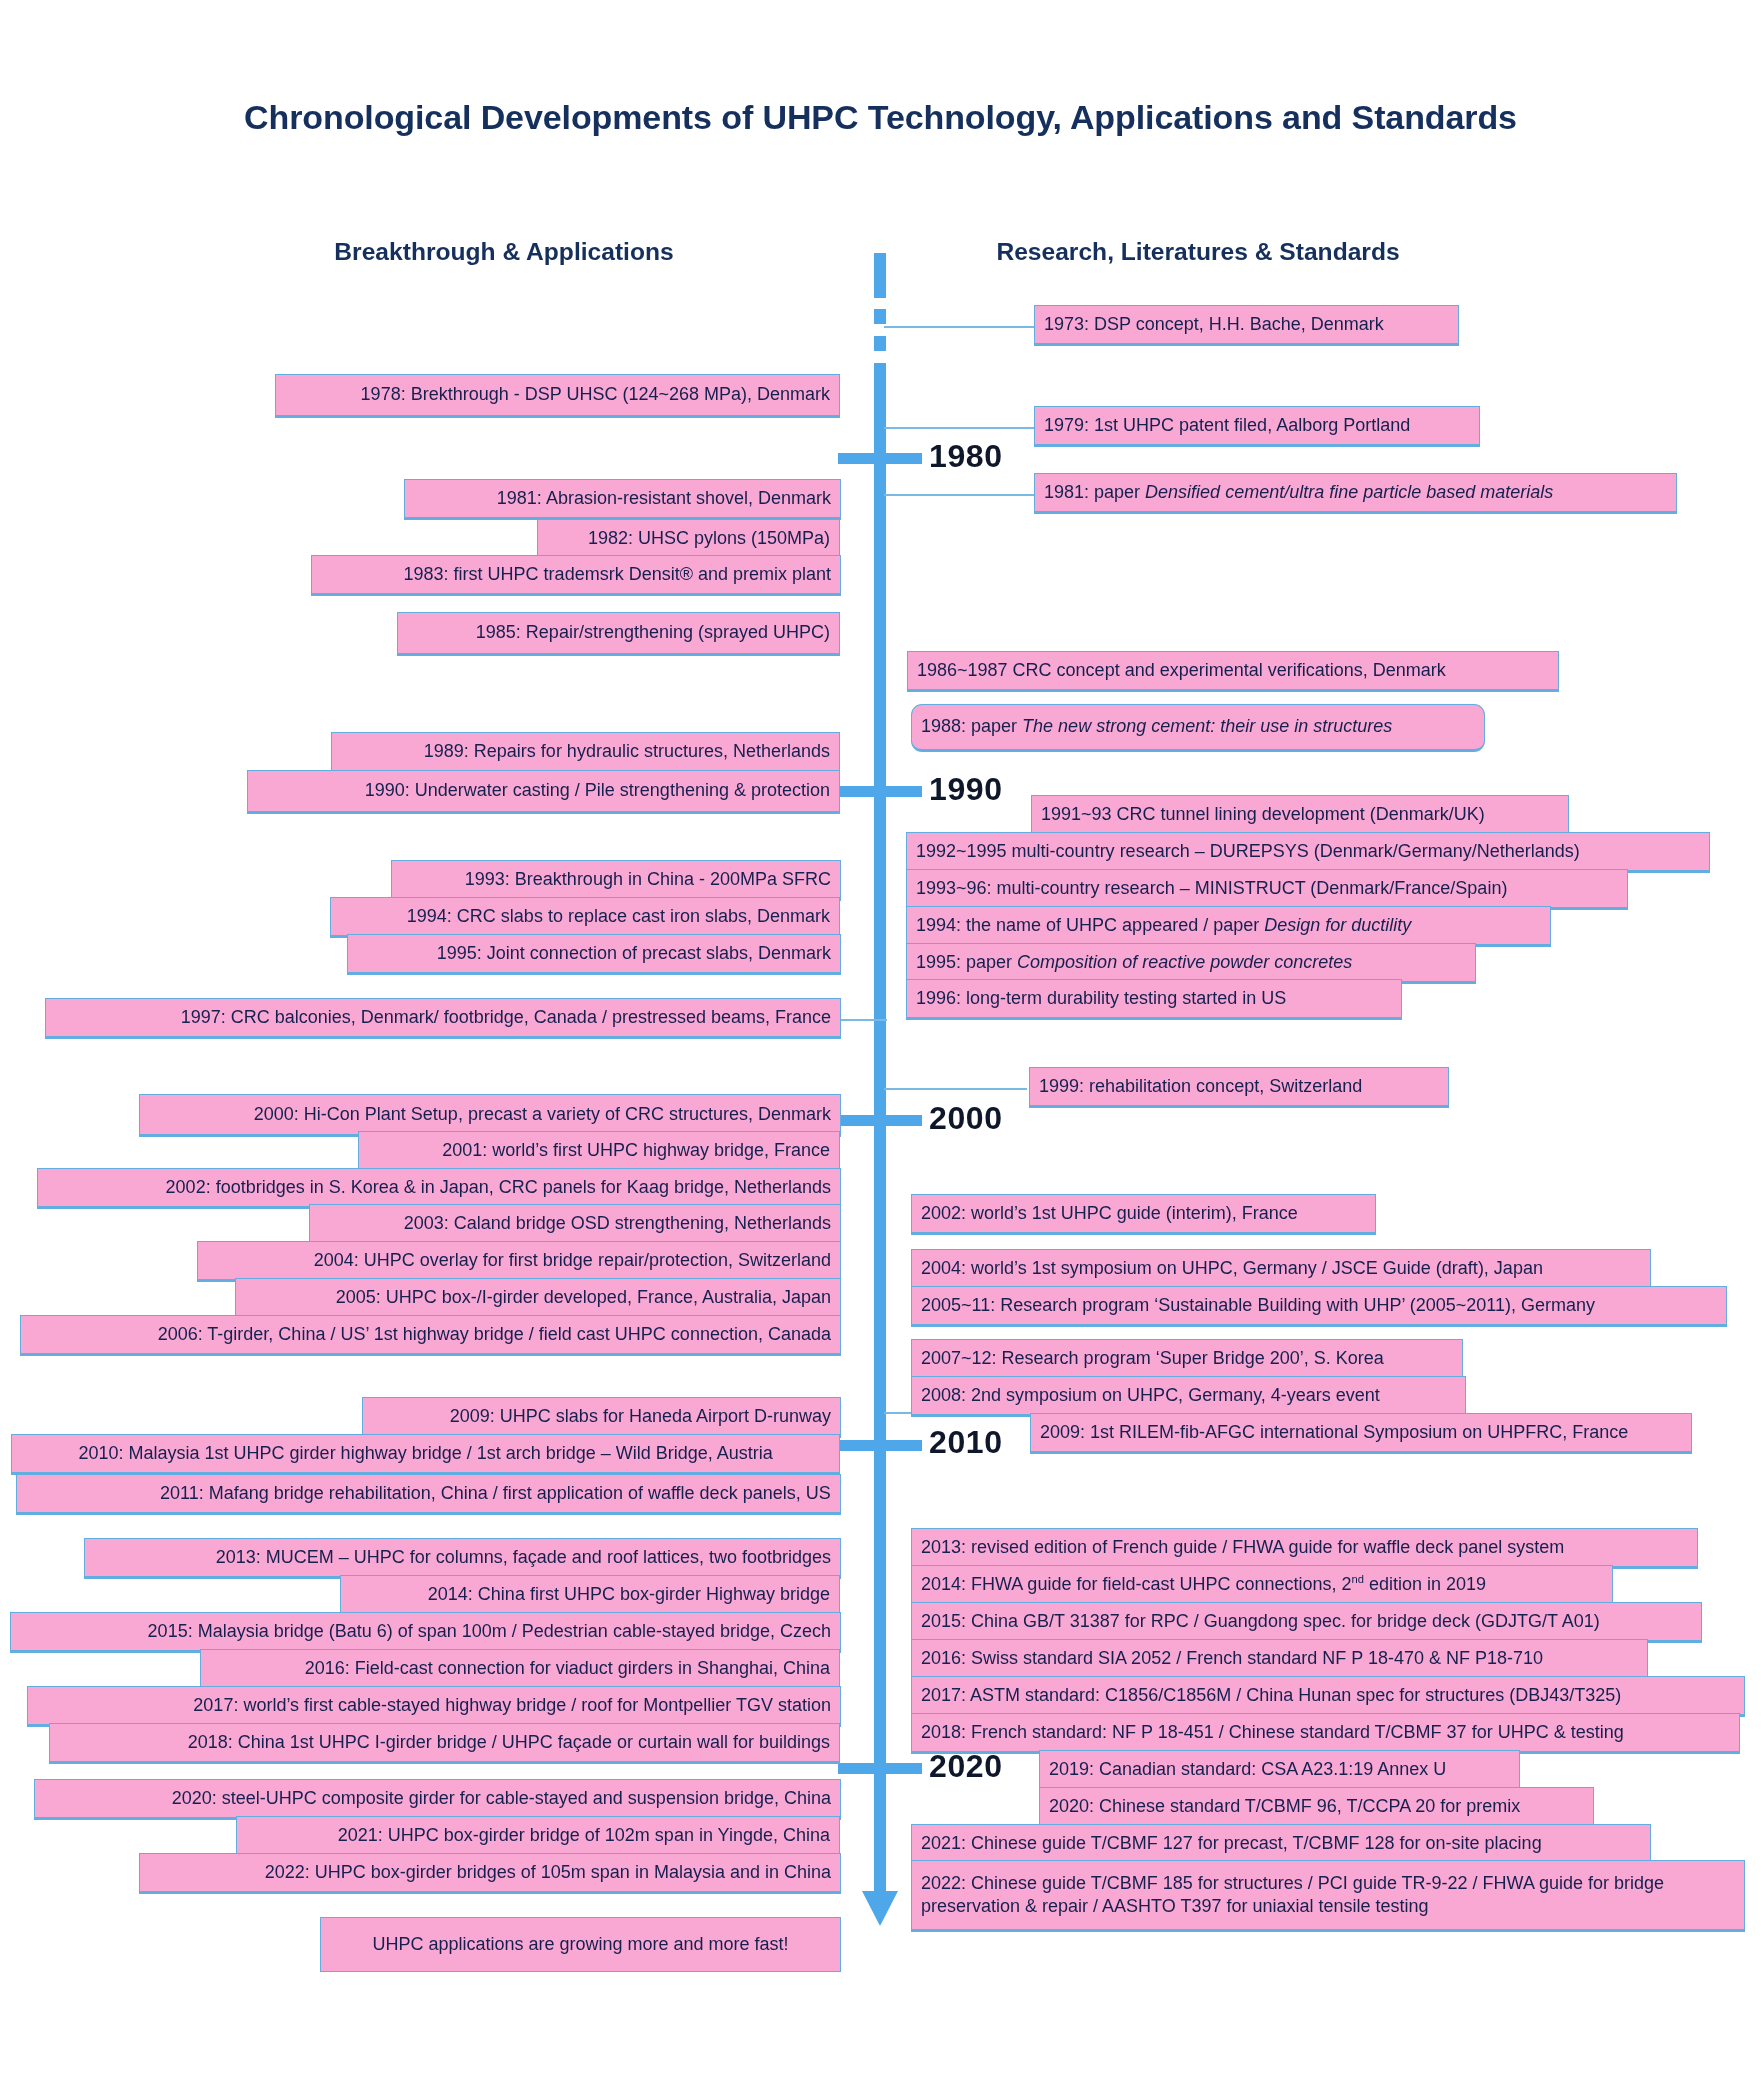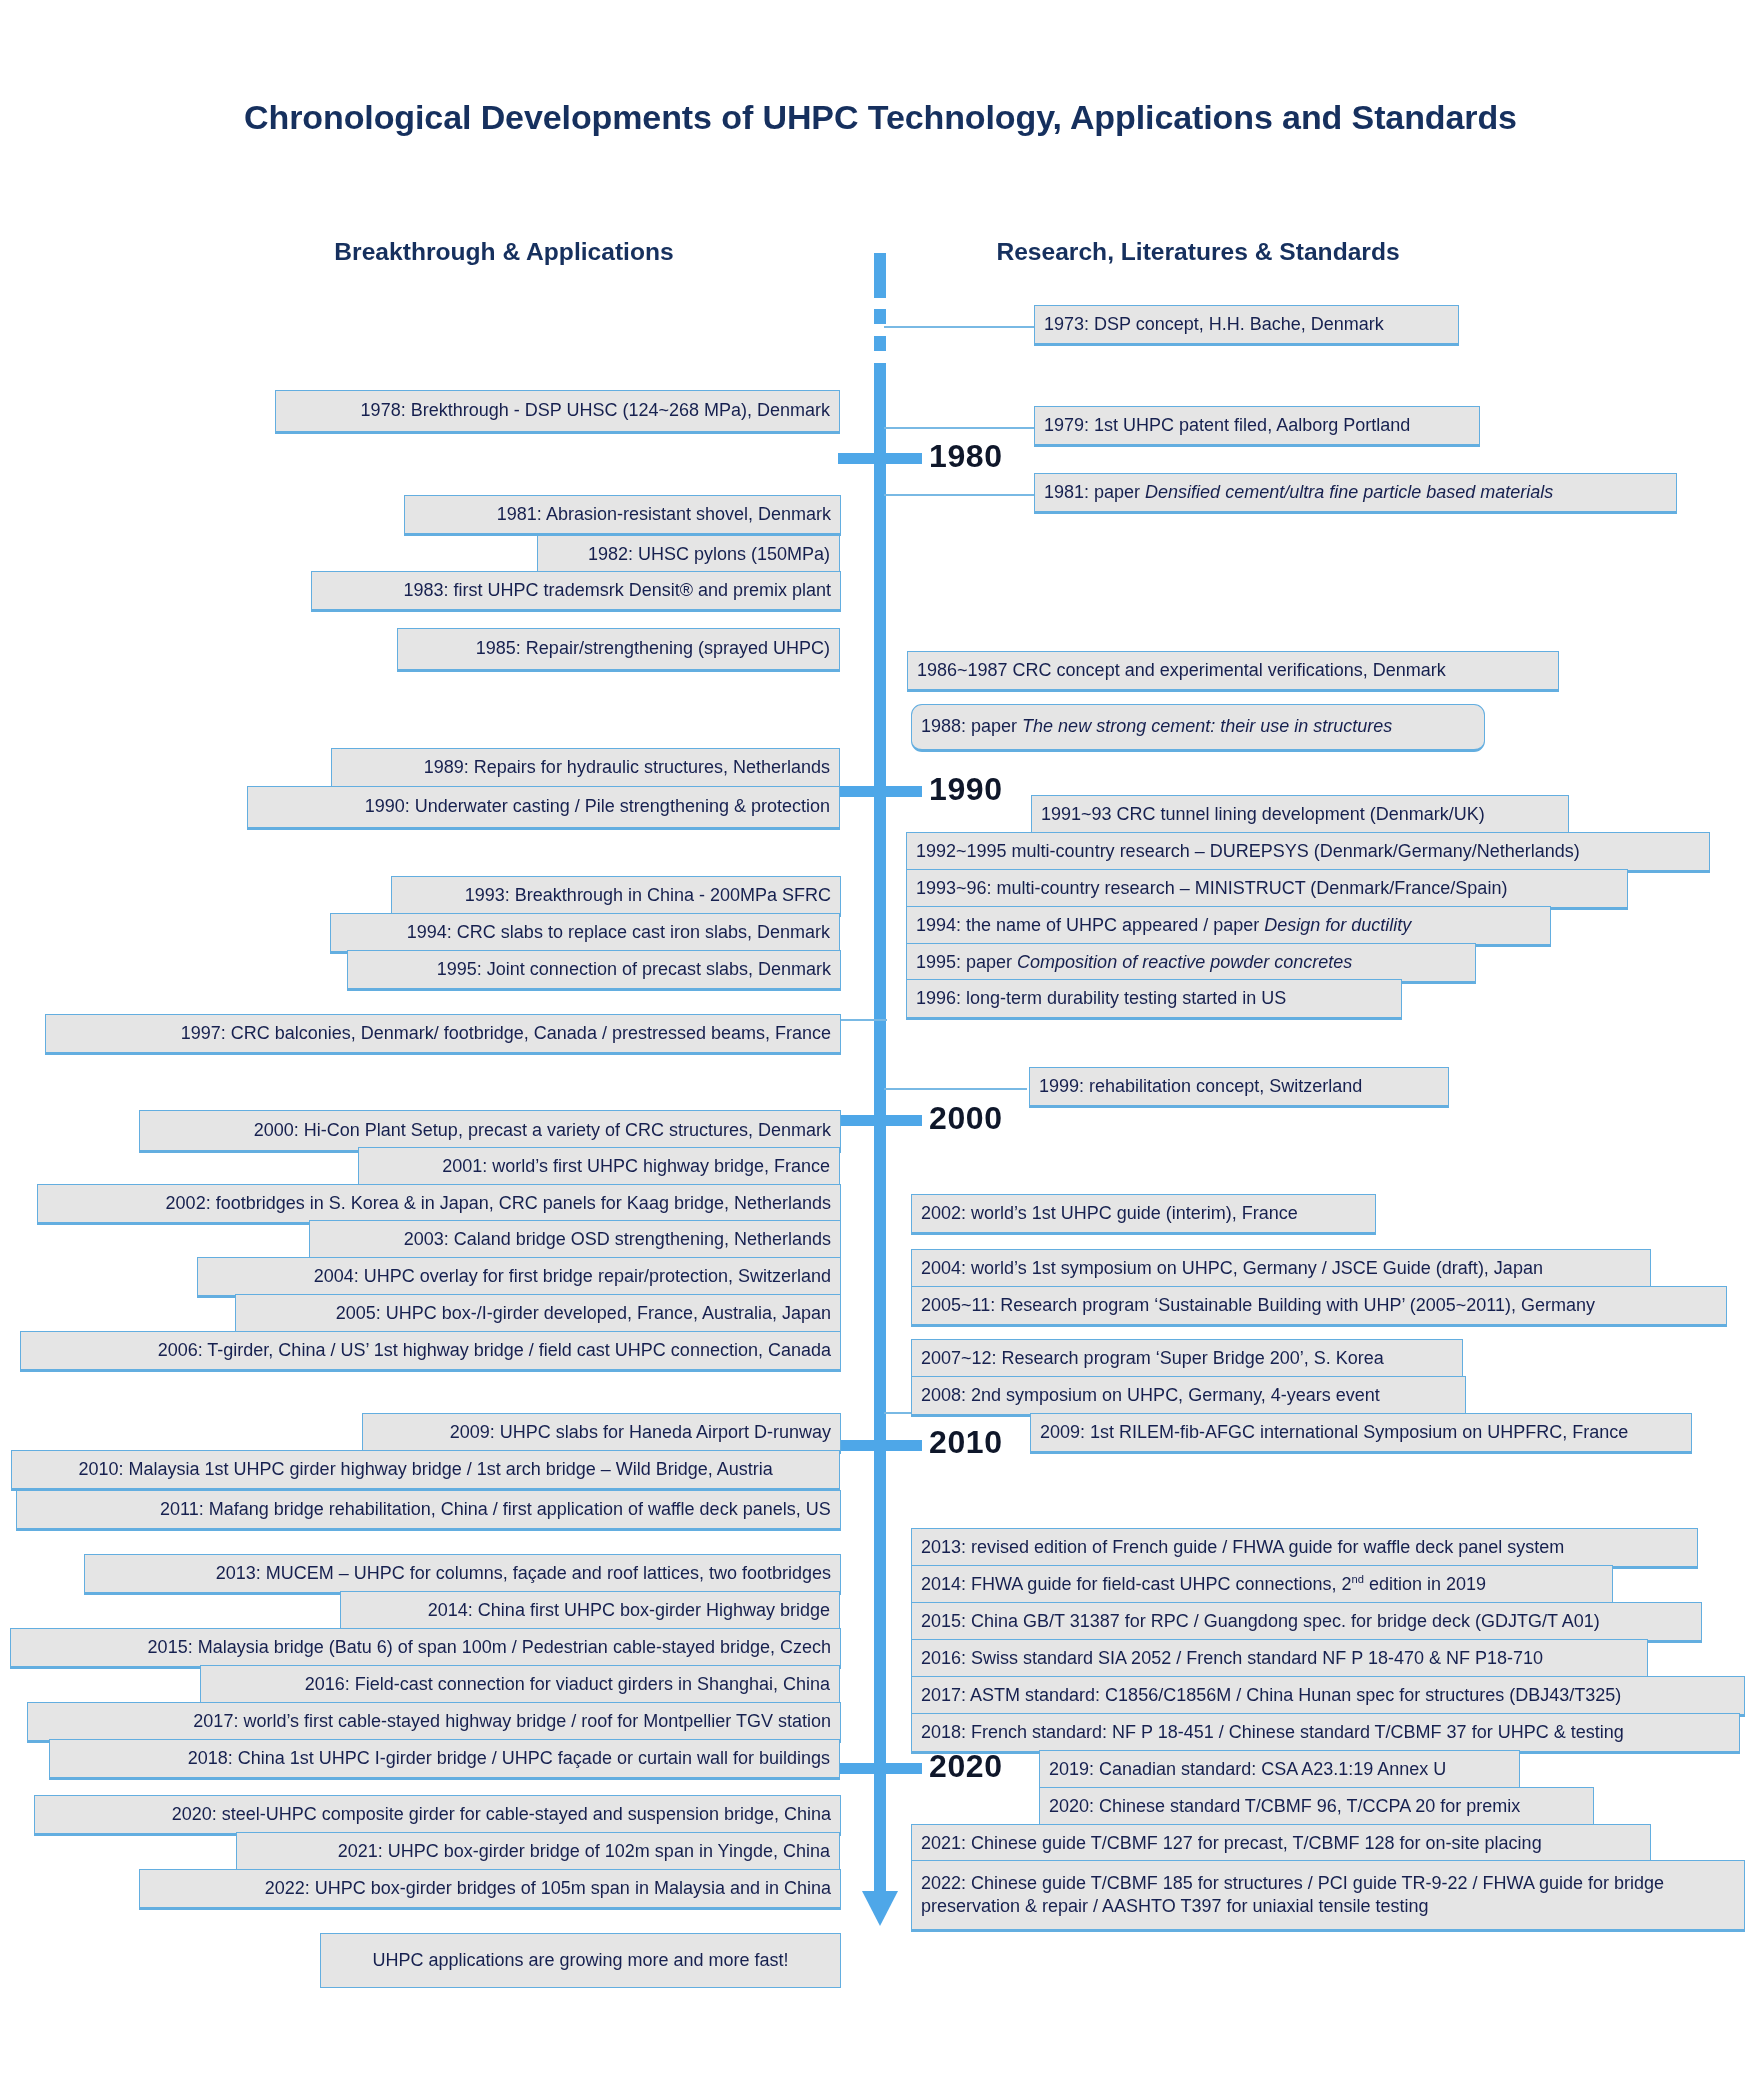--- a/index.html
+++ b/index.html
@@ -73,33 +73,33 @@
   .conn{
     position:absolute;
     height:1.7px;
     background:#79b9e4;
   }
 
   
   .box{
     position:absolute;
     box-sizing:border-box;
-    background:#e5e5e5;
+    background:#f9a8d4;
     border:1.1px solid #63aee0;
     border-bottom:3.9px solid #63aee0;
     display:flex;
     align-items:center;
     padding:18px 9px;
     font-size:18px;
     line-height:1.28;
     color:#16204f;
     white-space:nowrap;
   }
   .box.plain{ border-bottom:1.1px solid #63aee0; }
-  .box.left{ justify-content:flex-end; text-align:right;margin-top:16px;}
+  .box.left{ justify-content:flex-end; text-align:right;}
   .box.right{ justify-content:flex-start; text-align:left;}
   .box.wrap{ white-space:normal; }
   .box i{ font-style:italic; }
   sup{font-size:0.62em; vertical-align:super;}
 </style>
 </head>
 <body>
 
 <div id="stage">
 

